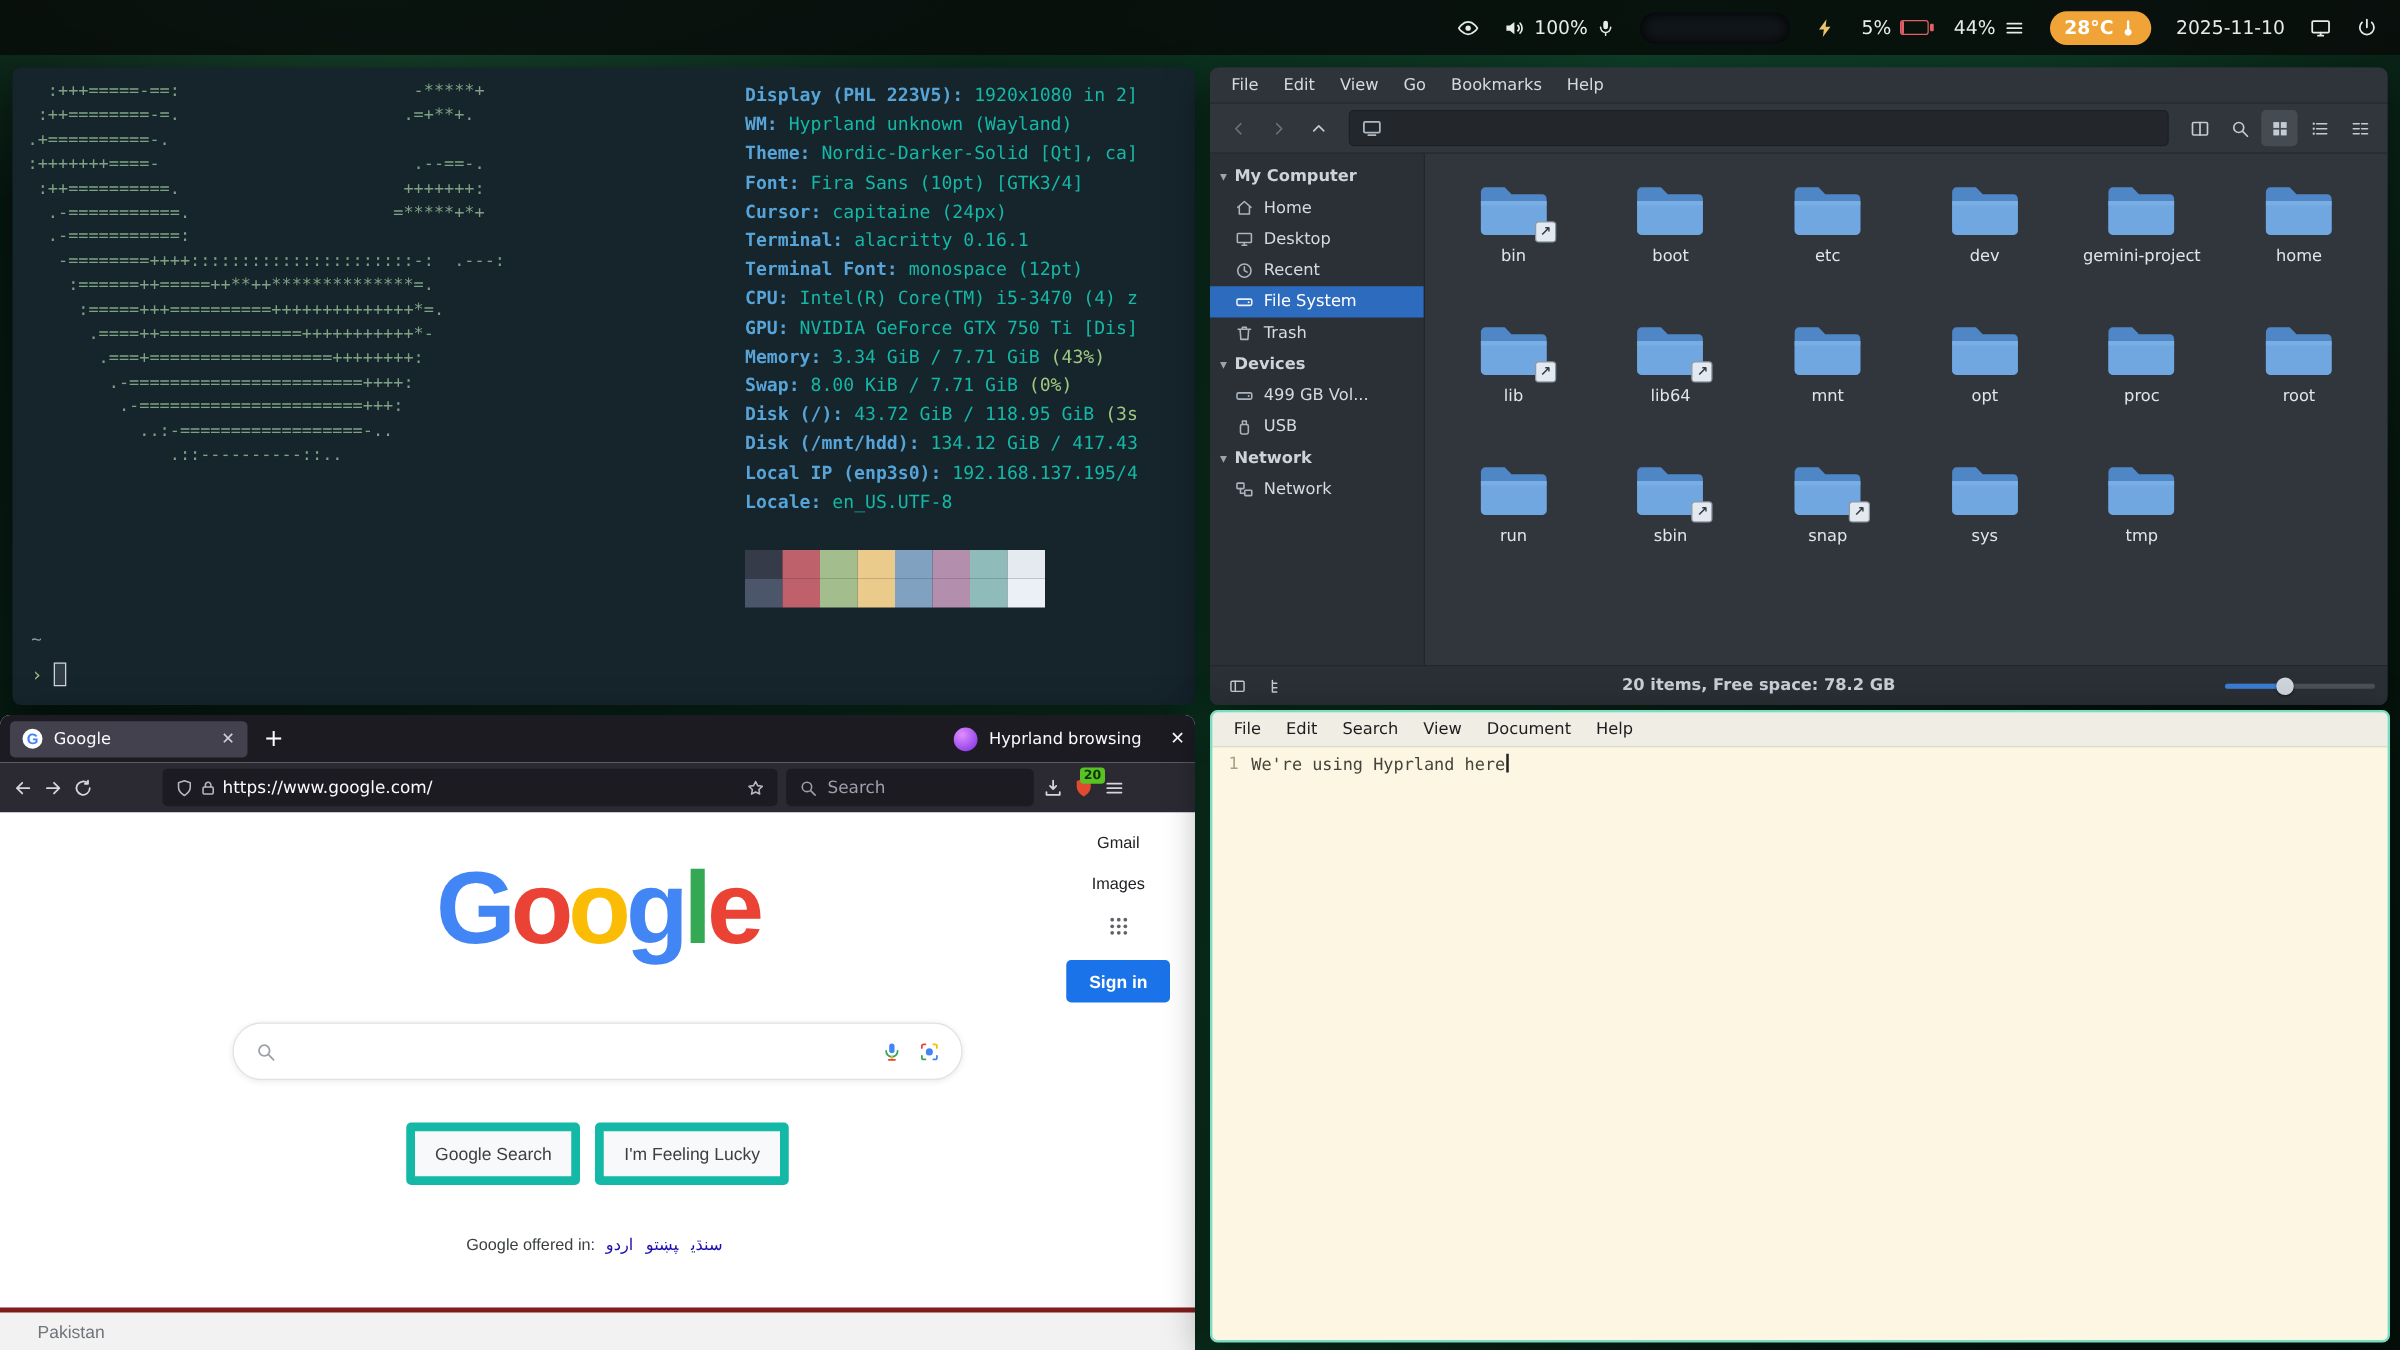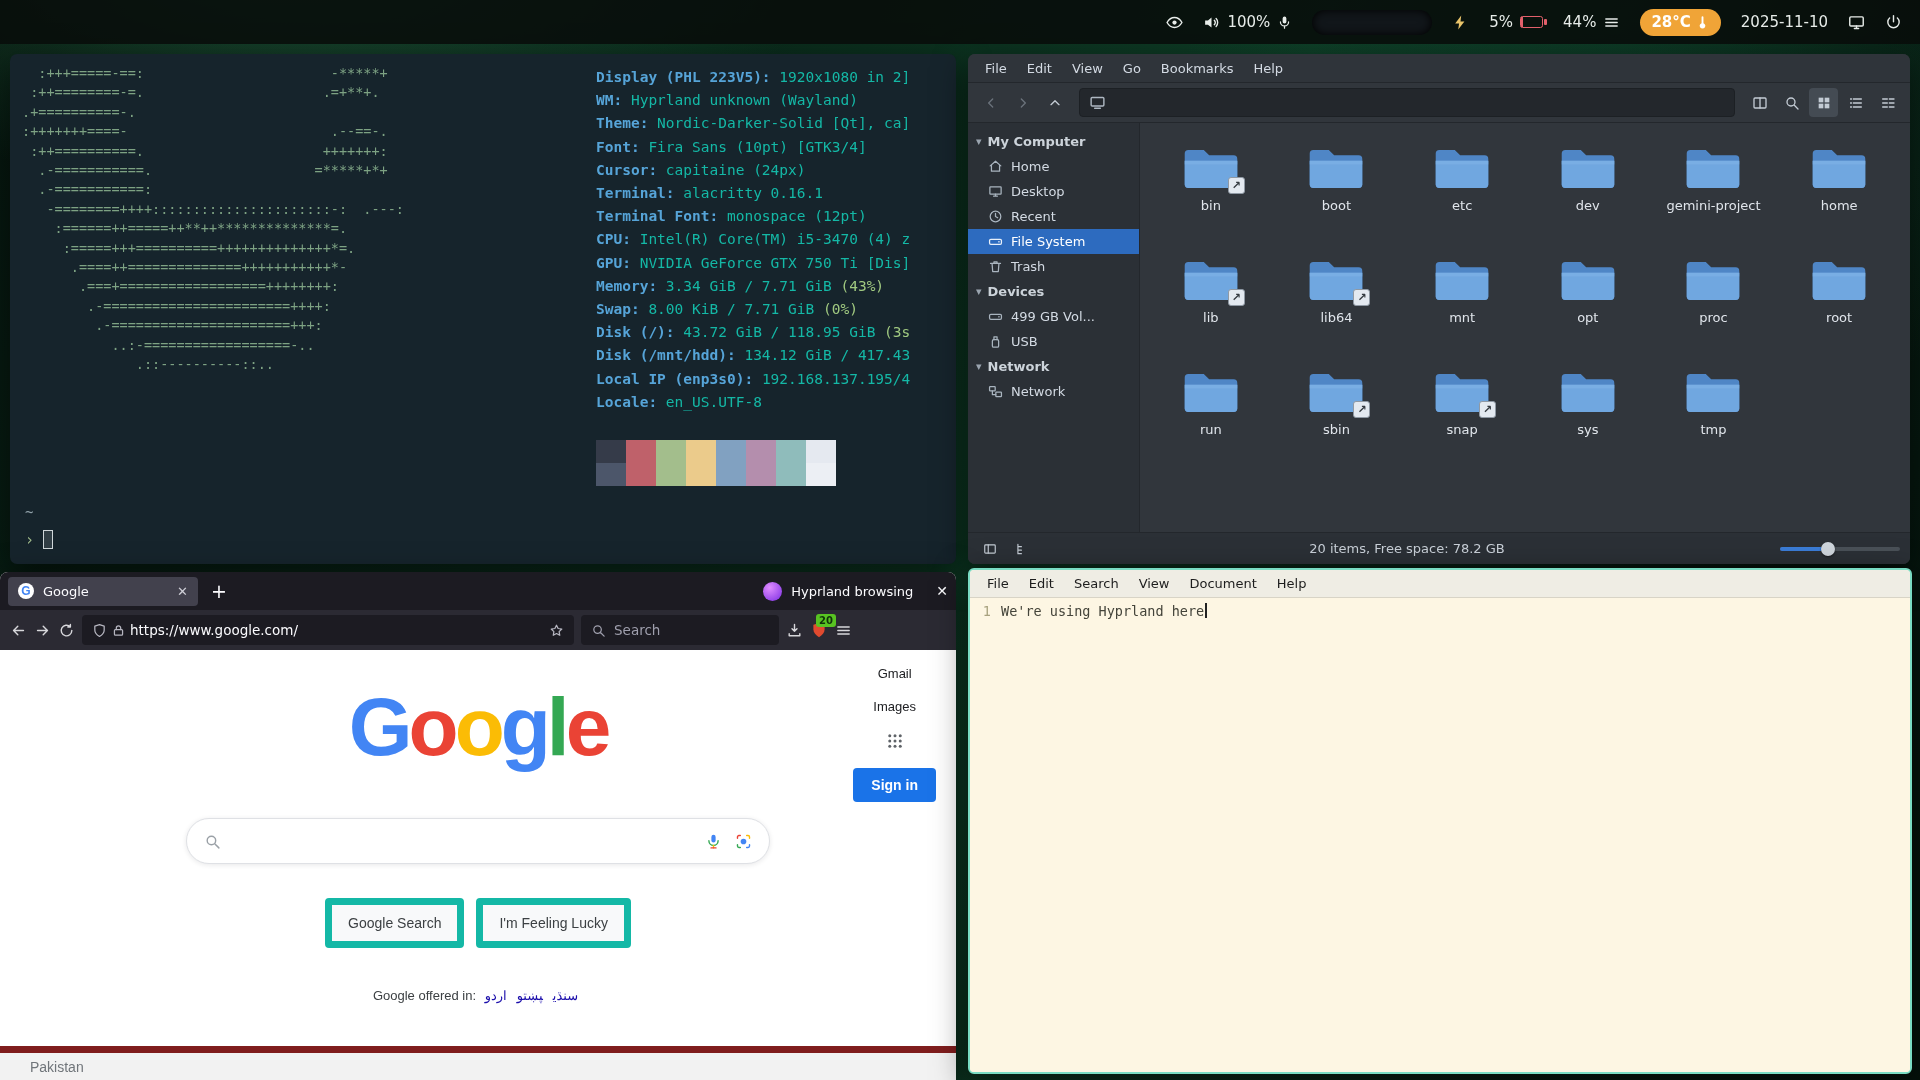--- a/index.html
+++ b/index.html
@@ -59,60 +59,60 @@
 .fm-side-item .icon14{color:#a9b4bf;}
 .fm-side-item.selected{background:#2d6bbf;color:#fff;}
 .fm-side-item.selected .icon14{color:#e8f0fa;}
 .fm-content{flex:1;display:grid;grid-template-columns:repeat(6,1fr);grid-auto-rows:112px;padding:16px 8px;align-content:start;background:#31363c;}
 .fm-item{display:flex;flex-direction:column;align-items:center;gap:7px;padding-top:6px;}
 .folder{position:relative;width:58px;height:46px;}
 .folder svg{width:58px;height:46px;display:block;}
 .emblem{position:absolute;right:-5px;bottom:-3px;width:17px;height:17px;background:#e3e9f0;border-radius:3px;border:1px solid #8f99a4;display:flex;align-items:center;justify-content:center;font-size:11px;color:#343a40;font-weight:bold;line-height:1;}
 .fm-label{color:#e0e5eb;font-size:13px;}
 .fm-status{height:32px;background:#2b3036;border-top:1px solid #23272c;display:flex;align-items:center;padding:0 10px;gap:8px;flex:0 0 auto;color:#9aa4af;}
-.fm-status-text{flex:1;text-align:center;color:#c9d0d8;}
+.fm-status-text{flex:1;text-align:center;color:#c9d0d8;font-weight:bold;}
 .fm-zoom{width:120px;display:flex;align-items:center;}
 .fm-zoom-track{flex:1;height:4px;background:#4a5158;border-radius:2px;position:relative;}
 .fm-zoom-fill{position:absolute;left:0;top:0;bottom:0;width:38%;background:#3b7dd8;border-radius:2px;}
 .fm-zoom-knob{position:absolute;left:34%;top:-5px;width:14px;height:14px;border-radius:50%;background:#cfd6dd;box-shadow:0 1px 2px rgba(0,0,0,.5);}
 
 
 .browser{left:0;top:572px;width:956px;height:508px;background:#fff;display:flex;flex-direction:column;border-radius:8px 8px 0 0;}
 .bw-tabbar{height:38px;background:#1c1b22;display:flex;align-items:center;padding:0 8px;gap:8px;color:#fbfbfe;flex:0 0 auto;font-size:13px;}
 .bw-tab{display:flex;align-items:center;gap:9px;background:#42414d;height:29px;border-radius:4px;padding:0 10px;width:190px;}
 .gfav{width:16px;height:16px;border-radius:50%;background:#fff;color:#4285F4;font-weight:bold;font-size:12px;display:flex;align-items:center;justify-content:center;font-family:"Liberation Sans",sans-serif;}
 .bw-tab-title{flex:1;}
 .xbtn{color:#d0d0d8;font-size:13px;}
 .bw-newtab{width:26px;height:26px;display:flex;align-items:center;justify-content:center;font-size:19px;color:#fbfbfe;border-radius:4px;}
 .bw-private{margin-left:auto;display:flex;align-items:center;gap:9px;font-size:13px;color:#fbfbfe;}
 .mask-dot{width:19px;height:19px;border-radius:50%;background:radial-gradient(circle at 35% 30%,#e08dff,#7a2ce2);}
 .bw-close{margin-left:14px;color:#fbfbfe;font-size:14px;}
 .bw-navbar{height:40px;background:#2b2a33;display:flex;align-items:center;gap:7px;padding:0 10px;color:#d7d7db;flex:0 0 auto;}
 .bw-nav-icon svg{width:17px;height:17px;display:block;}
-.bw-urlbar{width:492px;height:30px;background:#1c1b22;border-radius:4px;display:flex;align-items:center;gap:4px;padding:0 10px;font-size:13.5px;color:#fbfbfe;}
+.bw-urlbar{width:492px;height:30px;background:#1c1b22;border-radius:4px;display:flex;align-items:center;gap:4px;padding:0 10px;font-size:13.5px;color:#fbfbfe;margin-left:48px;}
 .bw-urlbar .icon14{color:#b6b6c0;}
 .bw-url-text{flex:1;white-space:nowrap;overflow:hidden;}
 .bw-searchbar{width:198px;height:30px;background:#1c1b22;border-radius:4px;display:flex;align-items:center;gap:8px;padding:0 10px;color:#9f9fad;font-size:13.5px;}
 .bw-ext{position:relative;}
 .badge{position:absolute;top:-7px;right:-8px;background:#58c322;color:#10330a;font-size:10px;font-weight:bold;border-radius:3px;padding:0 3px;line-height:13px;}
 .ublock-icon svg{width:18px;height:18px;display:block;}
 .bw-page{flex:1;position:relative;background:#fff;font-family:"Liberation Sans",sans-serif;overflow:hidden;}
 .g-header{position:absolute;top:16px;right:20px;display:flex;align-items:center;gap:18px;font-size:13px;color:#202124;flex-direction:column;}
 .g-link{color:#202124;}
 .g-apps svg{width:18px;height:18px;display:block;}
 .g-signin{background:#1a73e8;color:#fff;border-radius:4px;padding:9px 18px;font-weight:bold;font-size:14px;}
 .g-logo{position:absolute;top:34px;left:0;right:0;text-align:center;font-size:82px;font-weight:bold;letter-spacing:-4px;line-height:1.05;}
 .g-searchbox{position:absolute;top:168px;left:50%;transform:translateX(-50%);width:584px;height:46px;border:1px solid #dfe1e5;border-radius:24px;display:flex;align-items:center;padding:0 17px;gap:13px;box-shadow:0 1px 5px rgba(32,33,36,.10);background:#fff;}
 .g-searchbox .icon16{color:#9aa0a6;}
 .g-sb-space{flex:1;}
 .g-buttons{position:absolute;top:248px;left:0;right:0;display:flex;justify-content:center;gap:12px;}
 .g-btn{background:#f8f9fa;border:7px solid #14b8a6;border-radius:4px;color:#3c4043;font-size:14px;padding:10px 16px;}
 .g-offered{position:absolute;top:338px;left:0;right:0;text-align:center;font-size:13px;color:#3c4043;}
 .g-lang{color:#1a0dab;margin:0 5px;text-decoration:none;}
-.g-footer{position:absolute;bottom:0;left:0;right:0;height:34px;background:#f2f2f2;border-top:7px solid #7f1d1d;display:flex;align-items:center;padding:0 30px;color:#70757a;font-size:14px;}
+.g-footer{position:absolute;bottom:0;left:0;right:0;height:34px;background:#f2f2f2;border-top:4px solid #7f1d1d;display:flex;align-items:center;padding:0 30px;color:#70757a;font-size:14px;}
 
 
 .editor{left:968px;top:568px;width:944px;height:506px;background:#fdf6e3;border:2px solid #79dcc3;display:flex;flex-direction:column;border-radius:6px;}
 .ed-menubar{height:28px;background:#efede4;display:flex;align-items:center;gap:2px;padding:0 8px;font-size:13px;color:#1d1d1d;border-bottom:1px solid #d8d4c6;flex:0 0 auto;}
 .ed-menu-item{padding:4px 9px;}
 .ed-body{flex:1;display:flex;font-family:"DejaVu Sans Mono","Liberation Mono",monospace;font-size:13.5px;background:#fdf6e3;}
 .ed-gutter{width:28px;text-align:right;padding:5px 7px 0 0;color:#a8a27f;}
 .ed-text{padding:5px 0 0 3px;color:#44443a;white-space:pre;}
 .caret{display:inline-block;width:1.6px;height:15px;background:#222;vertical-align:-2px;margin-left:1px;}
 </style>

